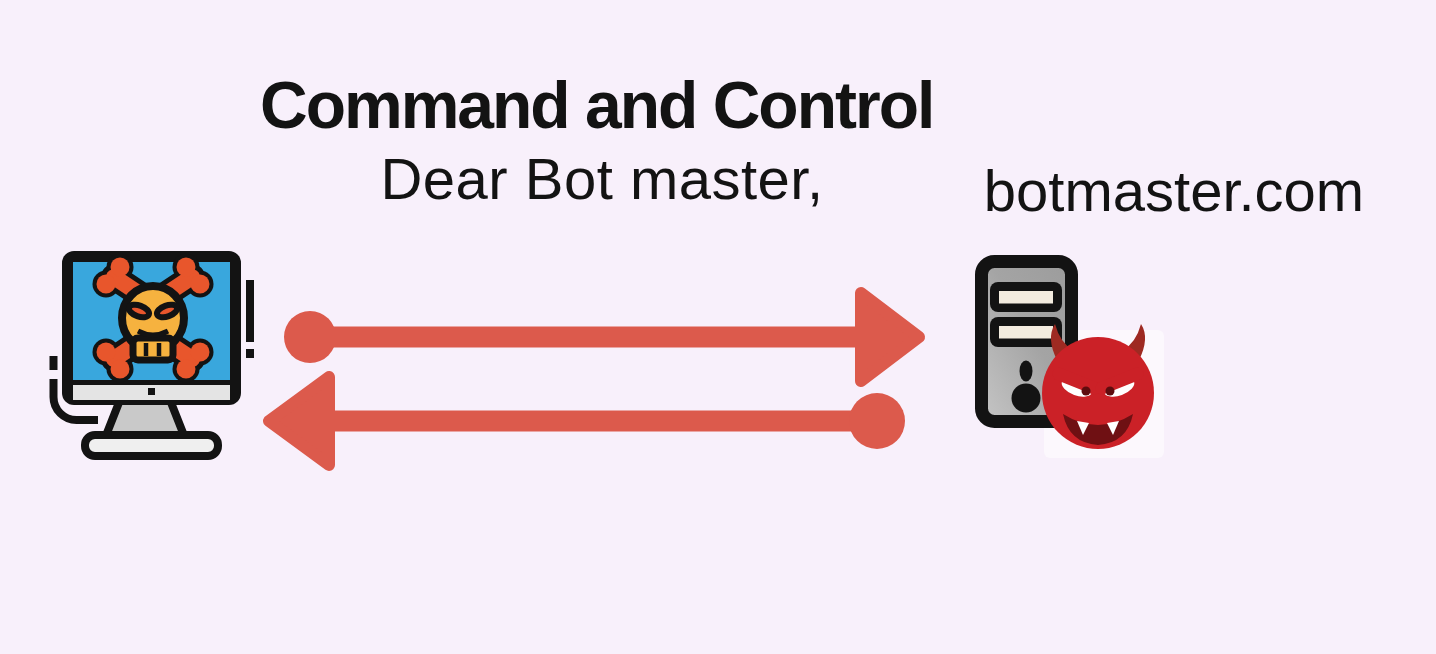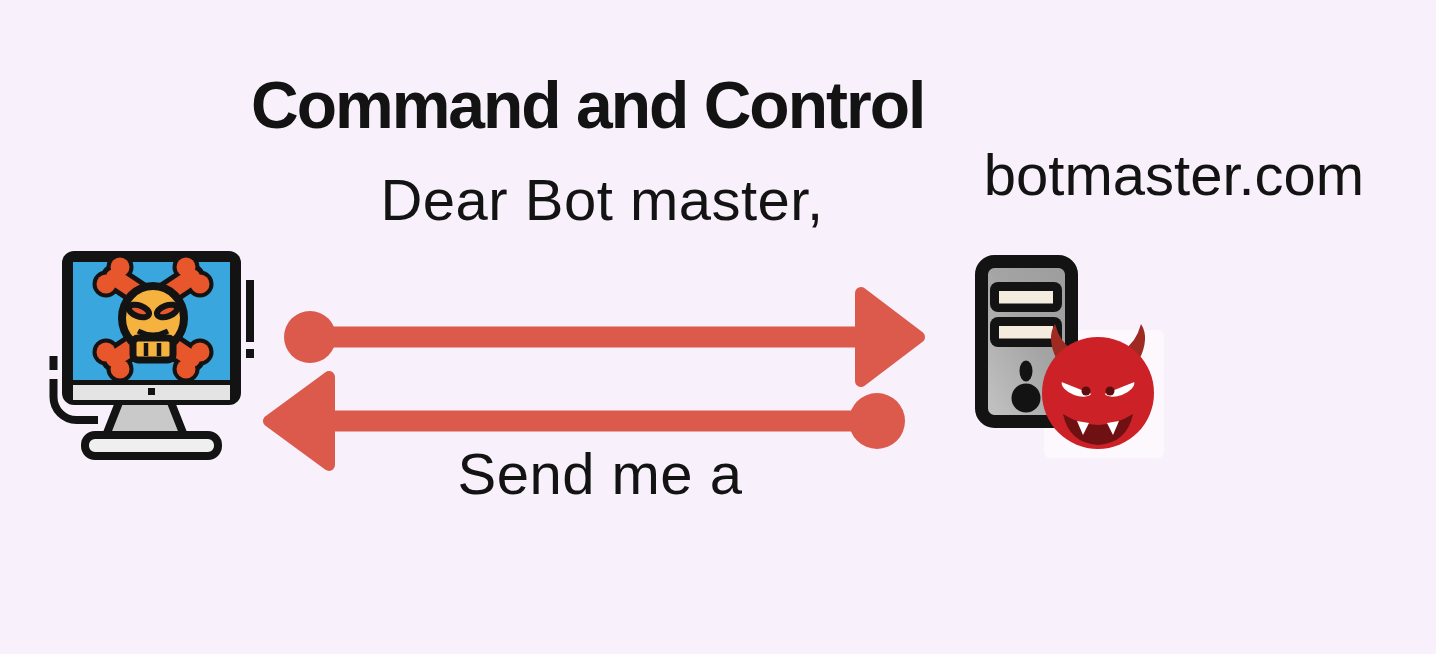--- a/index.html
+++ b/index.html
@@ -4,52 +4,51 @@
 <style>
   html,body{margin:0;padding:0;}
   body{
     width:1436px;height:654px;position:relative;overflow:hidden;
     background:#f8f0fb;
     font-family:"Liberation Sans", sans-serif;
     color:#131313;
   }
   .abs{position:absolute;}
   .title{
-    left:251px;top:72px;
+    left:260px;top:72px;
     font-size:66px;line-height:66px;font-weight:bold;
     letter-spacing:-2px;
     white-space:nowrap;
   }
   .msg{
     text-align:center;
     font-size:58px;line-height:82px;
     letter-spacing:0.5px;
     white-space:nowrap;
   }
-  .msg-request{left:302px;top:159px;width:600px;}
+  .msg-request{left:302px;top:138px;width:600px;}
   .msg-response{left:300px;top:432px;width:600px;line-height:84px;}
   .server-label{
-    left:954px;top:134px;width:440px;
+    left:954px;top:150px;width:440px;
     text-align:center;font-size:58px;line-height:82px;
     white-space:nowrap;
   }
 </style>
 </head>
 <body>
 
 <div class="abs title">Command and Control</div>
 
 <div class="abs msg msg-request">
   <div>Dear Bot master,</div>
 </div>
 
 <div class="abs server-label">botmaster.com</div>
 
 <div class="abs msg msg-response">
-  <div>Send me a</div>
 </div>
 
 <svg class="abs" style="left:38px;top:242px" width="230" height="222" viewBox="0 0 230 222">
 
   <path d="M15.5,114 V128" stroke="#131313" stroke-width="8" fill="none"></path>
   <path d="M15.5,137 V155 A23,23 0 0 0 38.5,178 H60" stroke="#131313" stroke-width="8" fill="none"></path>
 
   <g>
     <rect x="208" y="38" width="8" height="62" fill="#131313"></rect>
     <rect x="208" y="107" width="8" height="9" fill="#131313"></rect>

